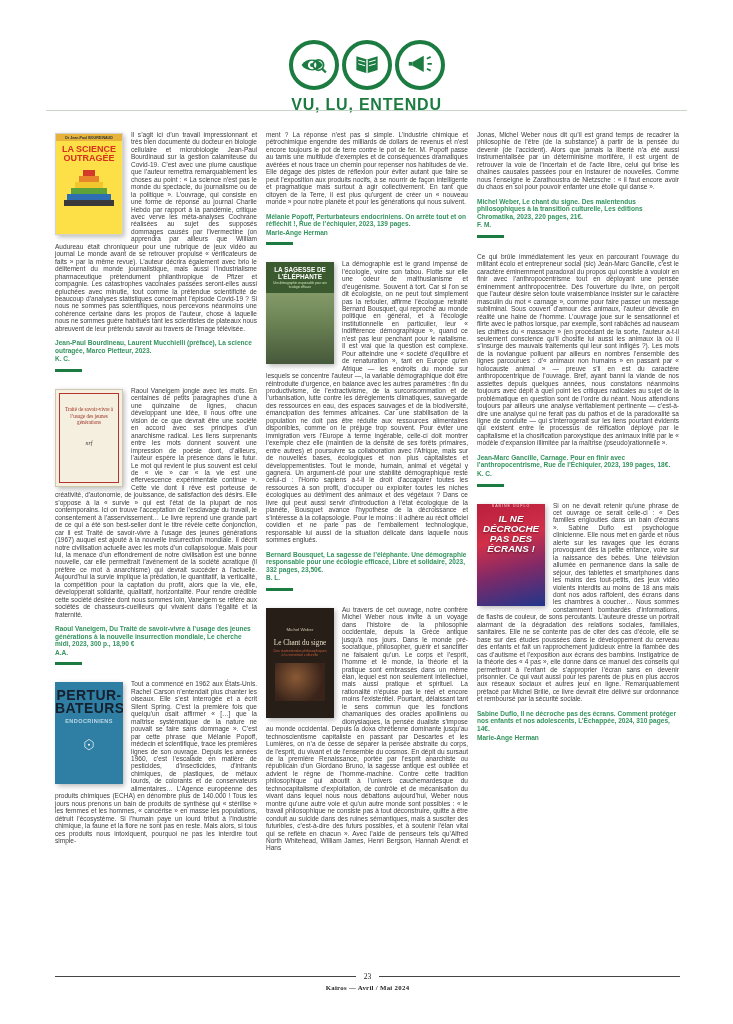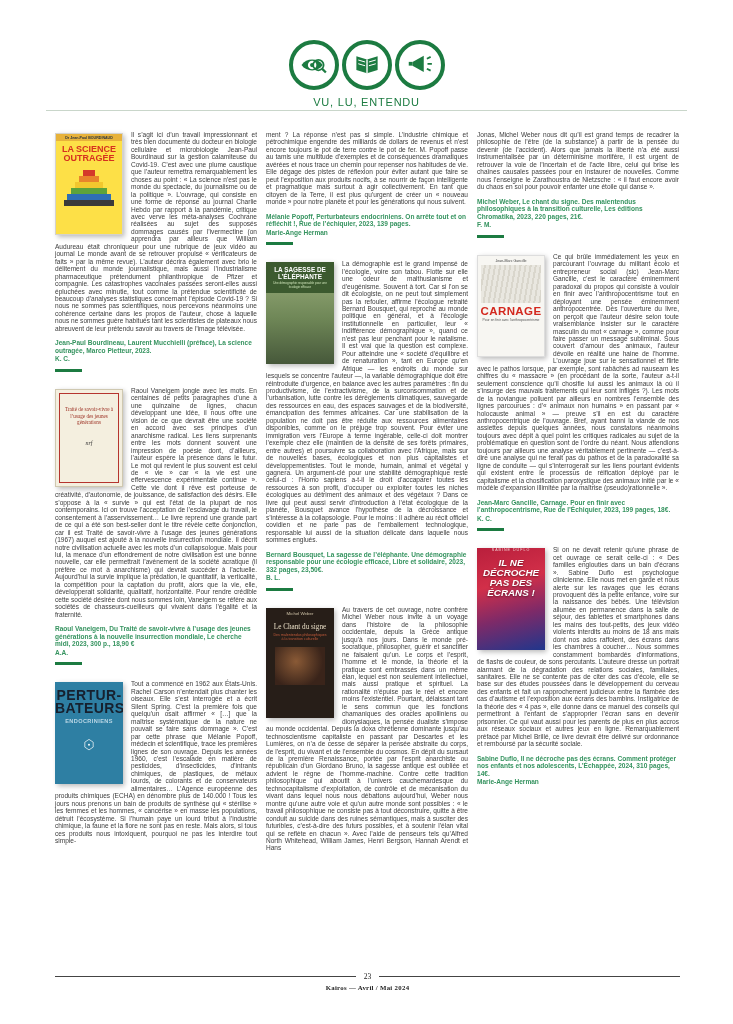--- a/index.html
+++ b/index.html
@@ -6,21 +6,21 @@
   .page{position:relative;width:733px;height:1024px;margin:0 auto;background:#ffffff;
         font-family:"Liberation Sans",sans-serif;overflow:hidden;}
 
   
   .header{position:absolute;top:40px;left:0;right:0;text-align:center;}
   .header-rule{position:absolute;top:70px;left:46px;right:46px;height:1px;background:#c9d6ca;}
   .circles{position:relative;display:flex;justify-content:center;gap:3px;}
   .circle{width:50px;height:50px;border:4px solid #1c7b41;border-radius:50%;background:#fff;
           display:flex;align-items:center;justify-content:center;box-sizing:border-box;}
   .circle svg{width:30px;height:30px;}
-  .header-title{margin-top:6px;color:#1c7b41;font-weight:normal;font-size:11px;letter-spacing:0.8px;}
+  .header-title{margin-top:6px;color:#1c7b41;font-weight:bold;font-size:16px;letter-spacing:0.8px;}
 
   
   .columns{position:absolute;top:131px;left:55px;width:626px;display:flex;gap:9px;}
   .col{width:202px;}
   .body{margin:0;font-size:6.55px;line-height:7.45px;text-align:justify;color:#3c3c3c;
         hyphens:auto;-webkit-hyphens:auto;}
   .citation{clear:both;margin:7px 0 0 0;font-size:6.55px;line-height:7.6px;font-weight:bold;
             color:#35935f;text-align:left;}
   .reviewer{margin:1px 0 0 0;font-size:6.55px;line-height:7.6px;font-weight:bold;color:#35935f;}
   .divider{width:27px;height:3px;background:#1c7b41;margin:6px 0 15px 0;clear:both;}
@@ -56,21 +56,21 @@
   .pt-sub{font-size:5.6px;font-weight:700;color:#bcd8e6;margin-top:3px;letter-spacing:0.4px;}
   .pt-mol{margin-top:14px;}
 
   
   .cover-sagesse{height:102px;background:linear-gradient(#9db07e,#6f8757 55%,#46583a);}
   .sg-band{background:#3c5a2f;padding:4px 3px 3px;text-align:center;}
   .sg-title{color:#fff;font-weight:800;font-size:6.4px;line-height:1.1;}
   .sg-sub{color:#cde3b8;font-size:3px;margin-top:2px;line-height:1.2;}
 
   
-  .cover-chant{height:110px;background:#271e18;text-align:center;color:#e7dcc4;padding-top:3px;}
+  .cover-chant{height:110px;background:#271e18;text-align:center;color:#e7dcc4;padding-top:19px;}
   .ch-author{font-size:4.4px;color:#cfc3a8;}
   .ch-title{font-family:"Liberation Serif",serif;font-size:7.2px;margin-top:7px;}
   .ch-sub{font-size:3.6px;color:#c05a3a;margin:2px auto 0;width:54px;line-height:1.25;}
   .ch-painting{width:50px;height:38px;margin:5px auto 0;
                background:radial-gradient(circle at 42% 38%,#8a5a36,#3a241a 72%);}
 
   
   .cover-carnage{height:102px;background:#f7f6f2;border:1px solid #ddd;text-align:center;}
   .ca-author{font-size:3.6px;color:#444;margin-top:3px;}
   .ca-art{height:38px;margin:2px 3px 0;background:
@@ -216,26 +216,20 @@
     <div class="col">
 
       <section class="review">
         <p class="body">Jonas, Michel Weber nous dit qu’il est grand temps de recadrer la philosophie de l’être (de la substance) à partir de la pensée du devenir (de l’accident). Alors que jamais la liberté n’a été aussi instrumentalisée par un déterminisme mortifère, il est urgent de retrouver la voie de l’incertain et de l’acte libre, celui qui brise les chaînes causales passées pour en instaurer de nouvelles. Comme nous l’enseigne le Zarathoustra de Nietzsche : « il faut encore avoir du chaos en soi pour pouvoir enfanter une étoile qui danse ».</p>
         <p class="citation">Michel Weber, Le chant du signe. Des malentendus philosophiques à la transition culturelle, Les éditions Chromatika, 2023, 220 pages, 21€.</p>
         <p class="reviewer">F. M.</p>
         <div class="divider"></div>
       </section>
 
       <section class="review">
-        <div class="cover cover-carnage">
-          <div class="ca-author">Jean-Marc Gancille</div>
-          <div class="ca-art"></div>
-          <div class="ca-title">CARNAGE</div>
-          <div class="ca-sub">Pour en finir avec l’anthropocentrisme</div>
-        </div>
         <p class="body">Ce qui brûle immédiatement les yeux en parcourant l’ouvrage du militant écolo et entrepreneur social (sic) Jean-Marc Gancille, c’est le caractère éminemment paradoxal du propos qui consiste à vouloir en finir avec l’anthropocentrisme tout en déployant une pensée éminemment anthropocentrée. Dès l’ouverture du livre, on perçoit que l’auteur désire selon toute vraisemblance insister sur le caractère masculin du mot « carnage », comme pour faire passer un message subliminal. Sous couvert d’amour des animaux, l’auteur dévoile en réalité une haine de l’homme. L’ouvrage joue sur le sensationnel et flirte avec le pathos lorsque, par exemple, sont rabâchés ad nauseam les chiffres du « massacre » (en procédant de la sorte, l’auteur a-t-il seulement conscience qu’il chosifie lui aussi les animaux là où il s’insurge des mauvais traitements qui leur sont infligés ?). Les mots de la novlangue polluent par ailleurs en nombres l’ensemble des lignes parcourues : d’« animaux non humains » en passant par « holocauste animal » — preuve s’il en est du caractère anthropocentrique de l’ouvrage. Bref, ayant banni la viande de nos assiettes depuis quelques années, nous constatons néanmoins toujours avec dépit à quel point les critiques radicales au sujet de la problématique en question sont de l’ordre du néant. Nous attendions toujours par ailleurs une analyse véritablement pertinente — c’est-à-dire une analyse qui ne ferait pas du pathos et de la paradoxalité sa ligne de conduite — qui s’interrogerait sur les liens pourtant évidents qui existent entre le processus de réification déployé par le capitalisme et la chosification paroxystique des animaux initié par le « modèle d’expansion illimitée par la maîtrise (pseudo)rationnelle ».</p>
         <p class="citation">Jean-Marc Gancille, Carnage. Pour en finir avec l’anthropocentrisme, Rue de l’Échiquier, 2023, 199 pages, 18€.</p>
         <p class="reviewer">K. C.</p>
         <div class="divider"></div>
       </section>
 
       <section class="review">
         <div class="cover cover-ecrans">
           <div class="ec-author">SABINE DUFLO</div>
           <div class="ec-title">IL NE DÉCROCHE PAS DES ÉCRANS !</div>

